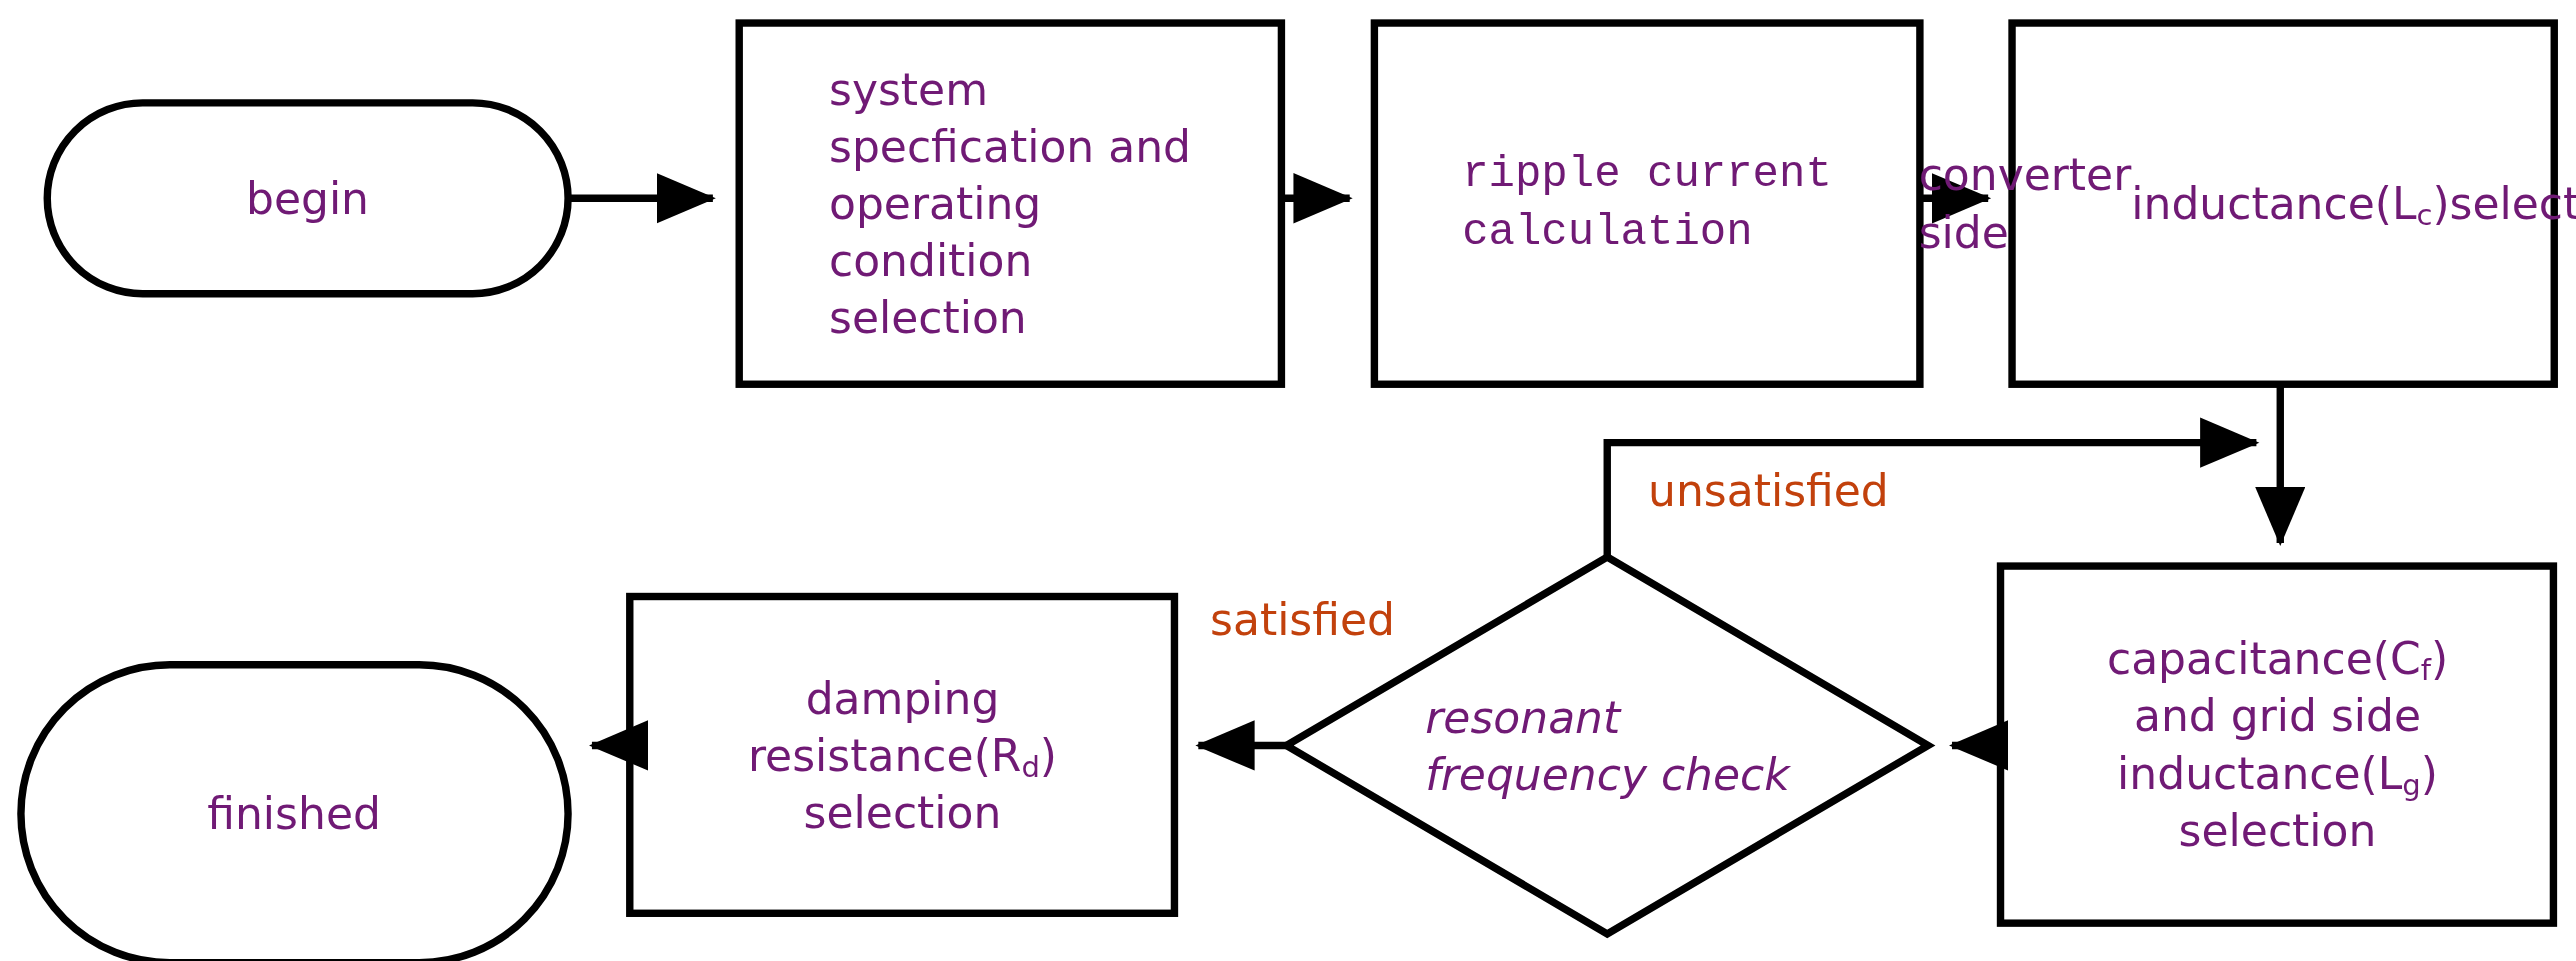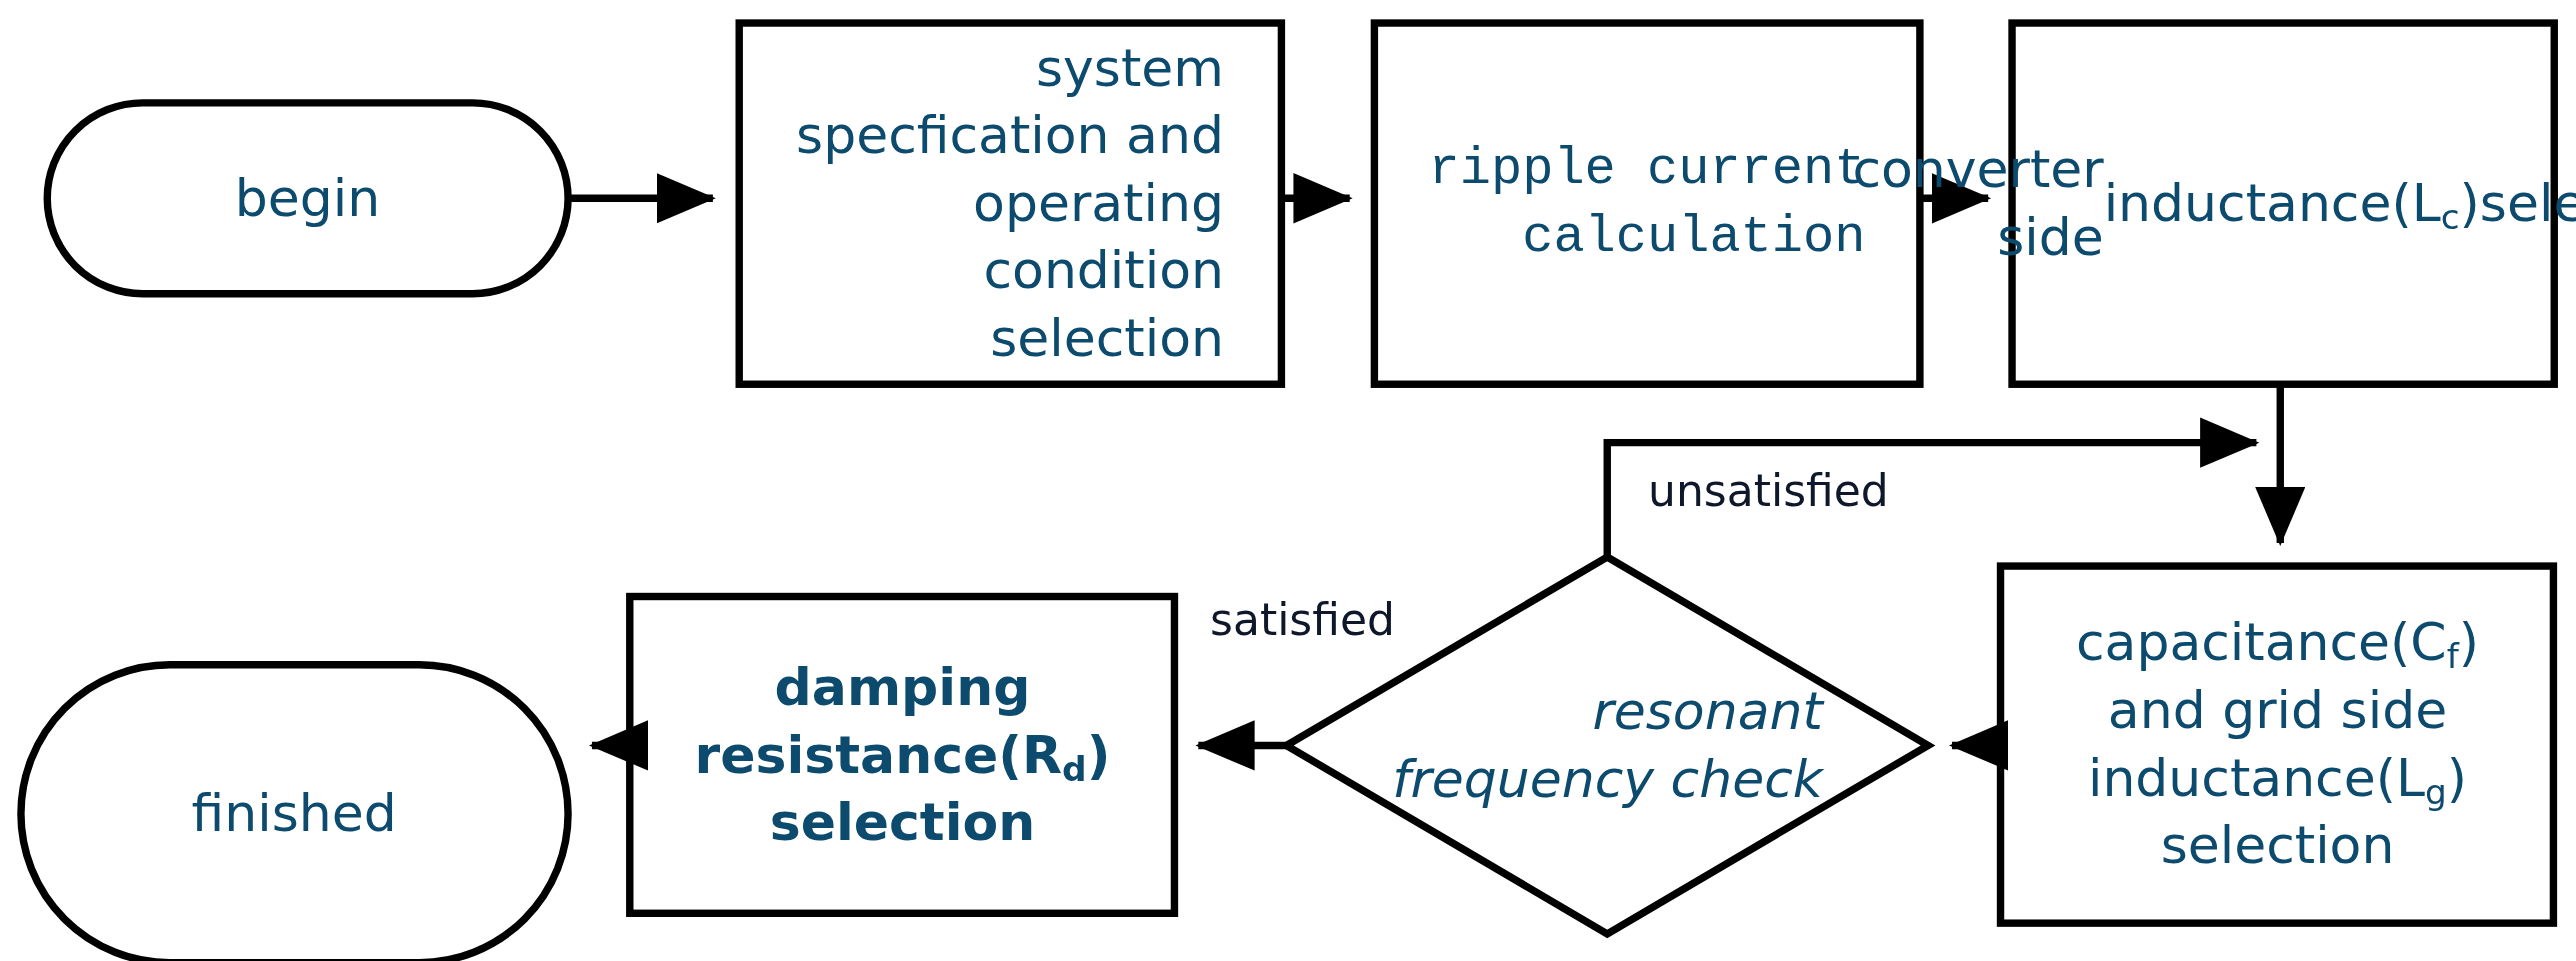--- a/index.html
+++ b/index.html
@@ -1,23 +1,23 @@
 <!DOCTYPE html>
 <html style="font-size:13px"><head>
 <meta charset="utf-8">
 <style>
   html,body{margin:0;padding:0;background:#ffffff;}
   body{width:2576px;height:961px;overflow:hidden;
        font-family:"DejaVu Sans","Liberation Sans",sans-serif;}
   #stage{position:relative;width:2576px;height:961px;background:#fff;}
   svg.layer{position:absolute;left:0;top:0;width:2576px;height:961px;}
   .nodetext{position:absolute;display:flex;align-items:center;justify-content:center;
-            text-align:right;color:#0c4a6e;line-height:1.30;white-space:pre-line;
-            font-size:52px;letter-spacing:0px;}
-  .edgelabel{position:absolute;color:#0f172a;font-size:44px;white-space:nowrap;
+            text-align:left;color:#701a75;line-height:1.30;white-space:pre-line;
+            font-size:44px;letter-spacing:0px;}
+  .edgelabel{position:absolute;color:#c2410c;font-size:44px;white-space:nowrap;
              display:flex;align-items:center;}
   sub{font-size:0.66em;vertical-align:-0.22em;line-height:0;}
 </style>
 </head>
 <body>
 
 <div id="stage">
 
   <svg class="layer" viewBox="0 0 3130 1168">
     <defs>
@@ -79,21 +79,21 @@
   <div class="nodetext" style="left:2001px;top:566px;width:553px;height:357px;flex-direction:column;">
     <span><span>capacitance(C</span><sub>f</sub><span>)</span></span>
     <span>and grid side</span>
     <span><span>inductance(L</span><sub>g</sub><span>)</span></span>
     <span>selection</span>
   </div>
 
   <div class="nodetext" style="left:1303px;top:648px;width:609px;height:196px;font-style:italic;">resonant
 frequency check</div>
 
-  <div class="nodetext" style="left:630px;top:597px;width:545px;height:317px;flex-direction:column;font-weight:bold;">
+  <div class="nodetext" style="left:630px;top:597px;width:545px;height:317px;flex-direction:column;">
     <span>damping</span>
     <span><span>resistance(R</span><sub>d</sub><span>)</span></span>
     <span>selection</span>
   </div>
 
   <div class="nodetext" style="left:20.6px;top:665px;width:547px;height:298px;">finished</div>
 
   <div class="edgelabel" style="left:1648px;top:465px;height:51px;">unsatisfied</div>
 
   <div class="edgelabel" style="left:1210px;top:594px;height:51px;">satisfied</div>

